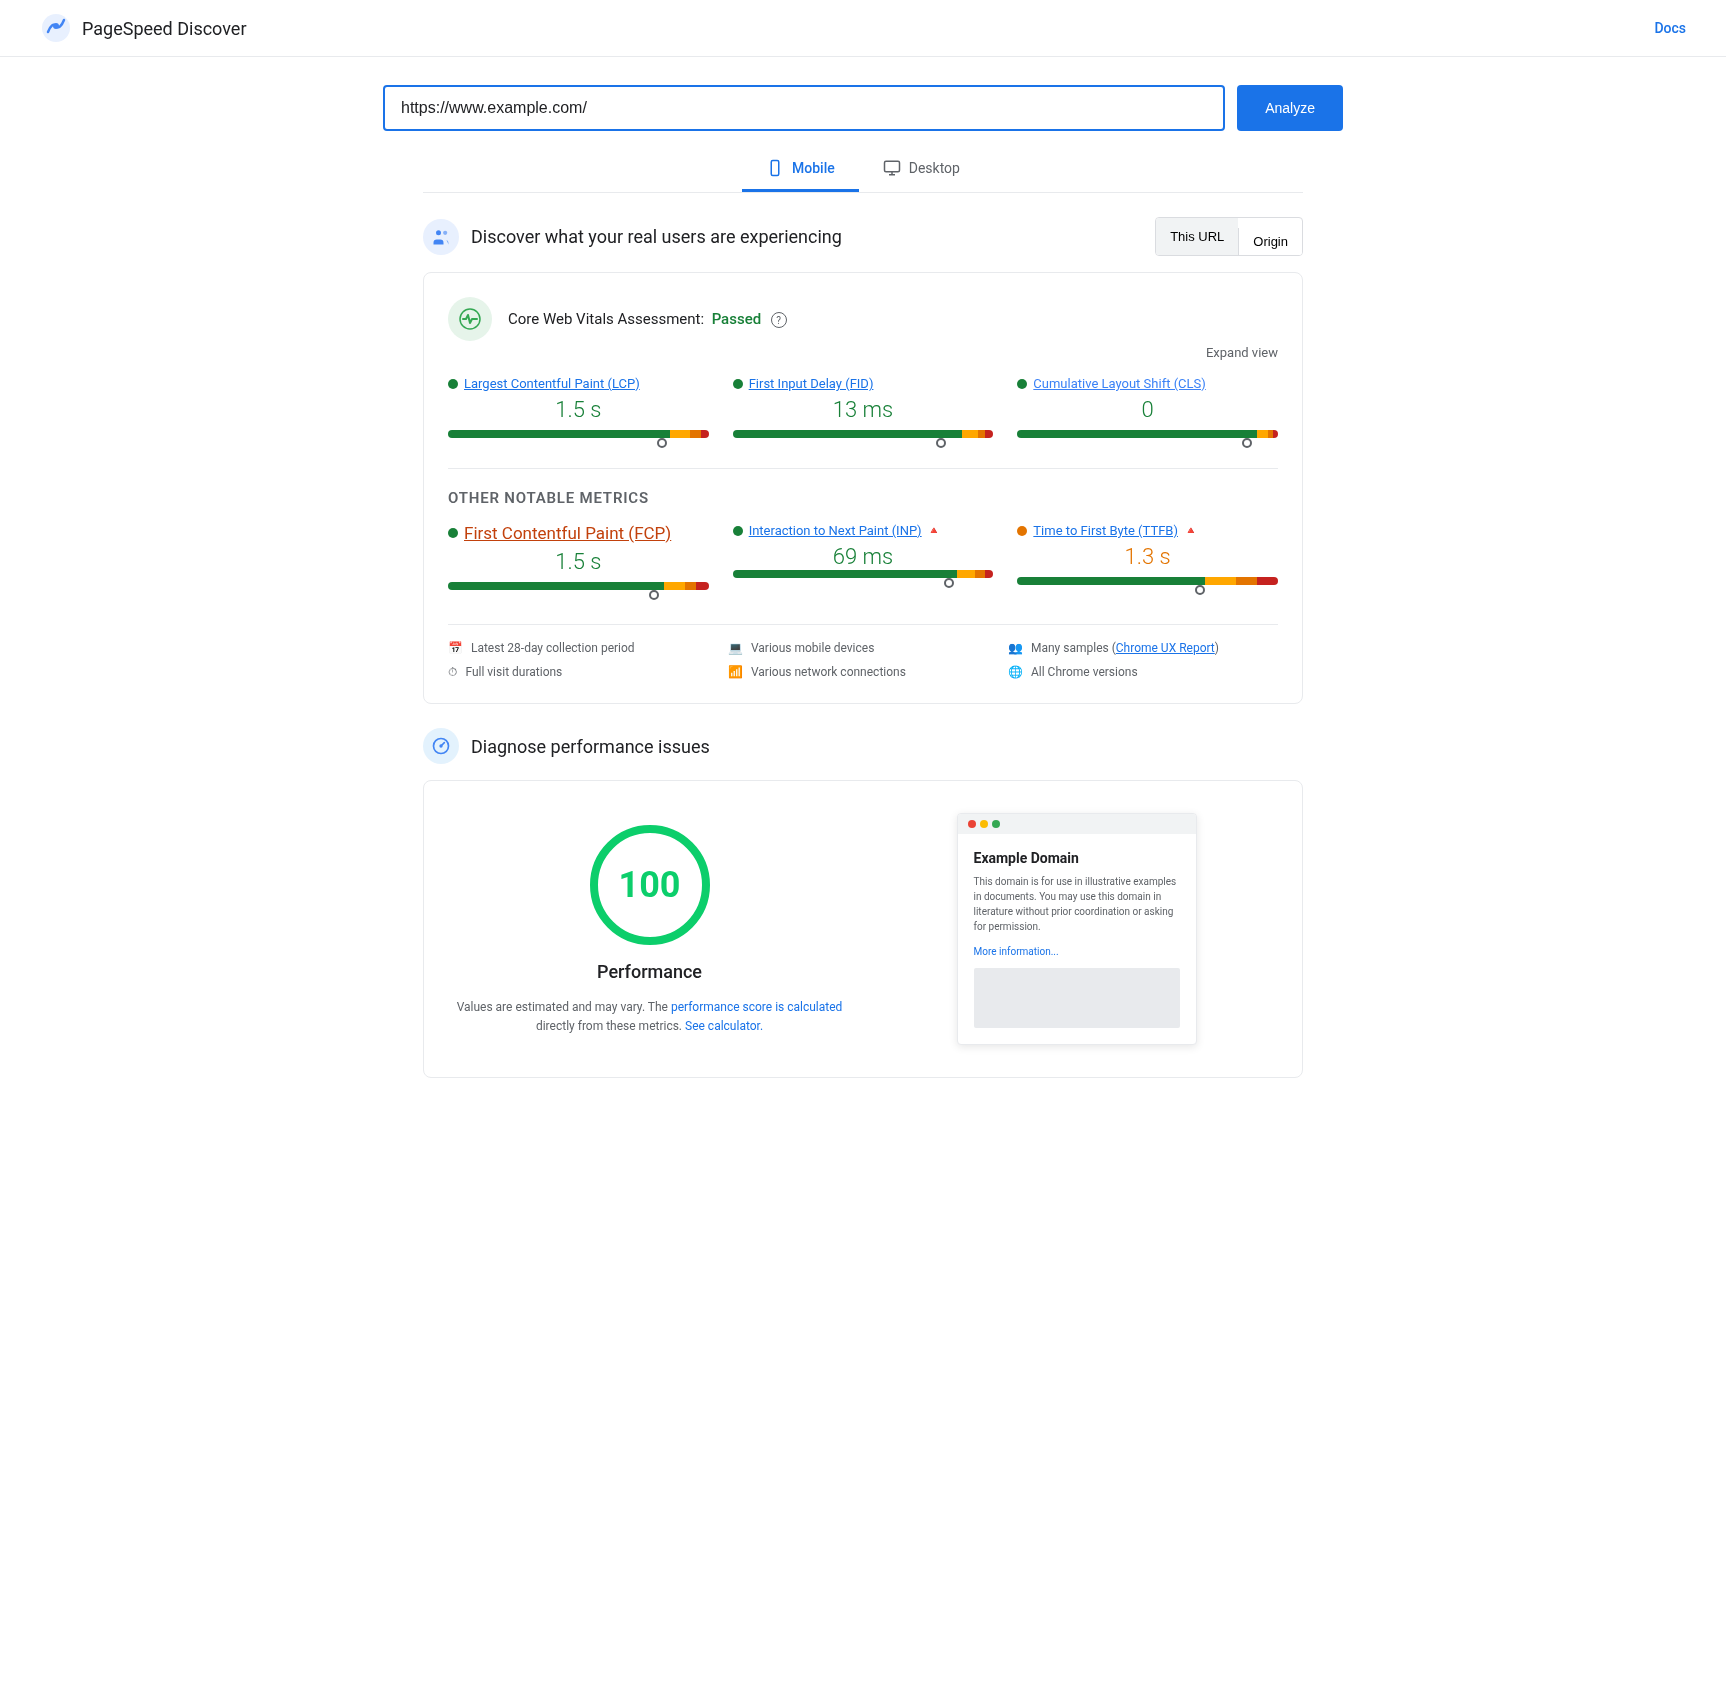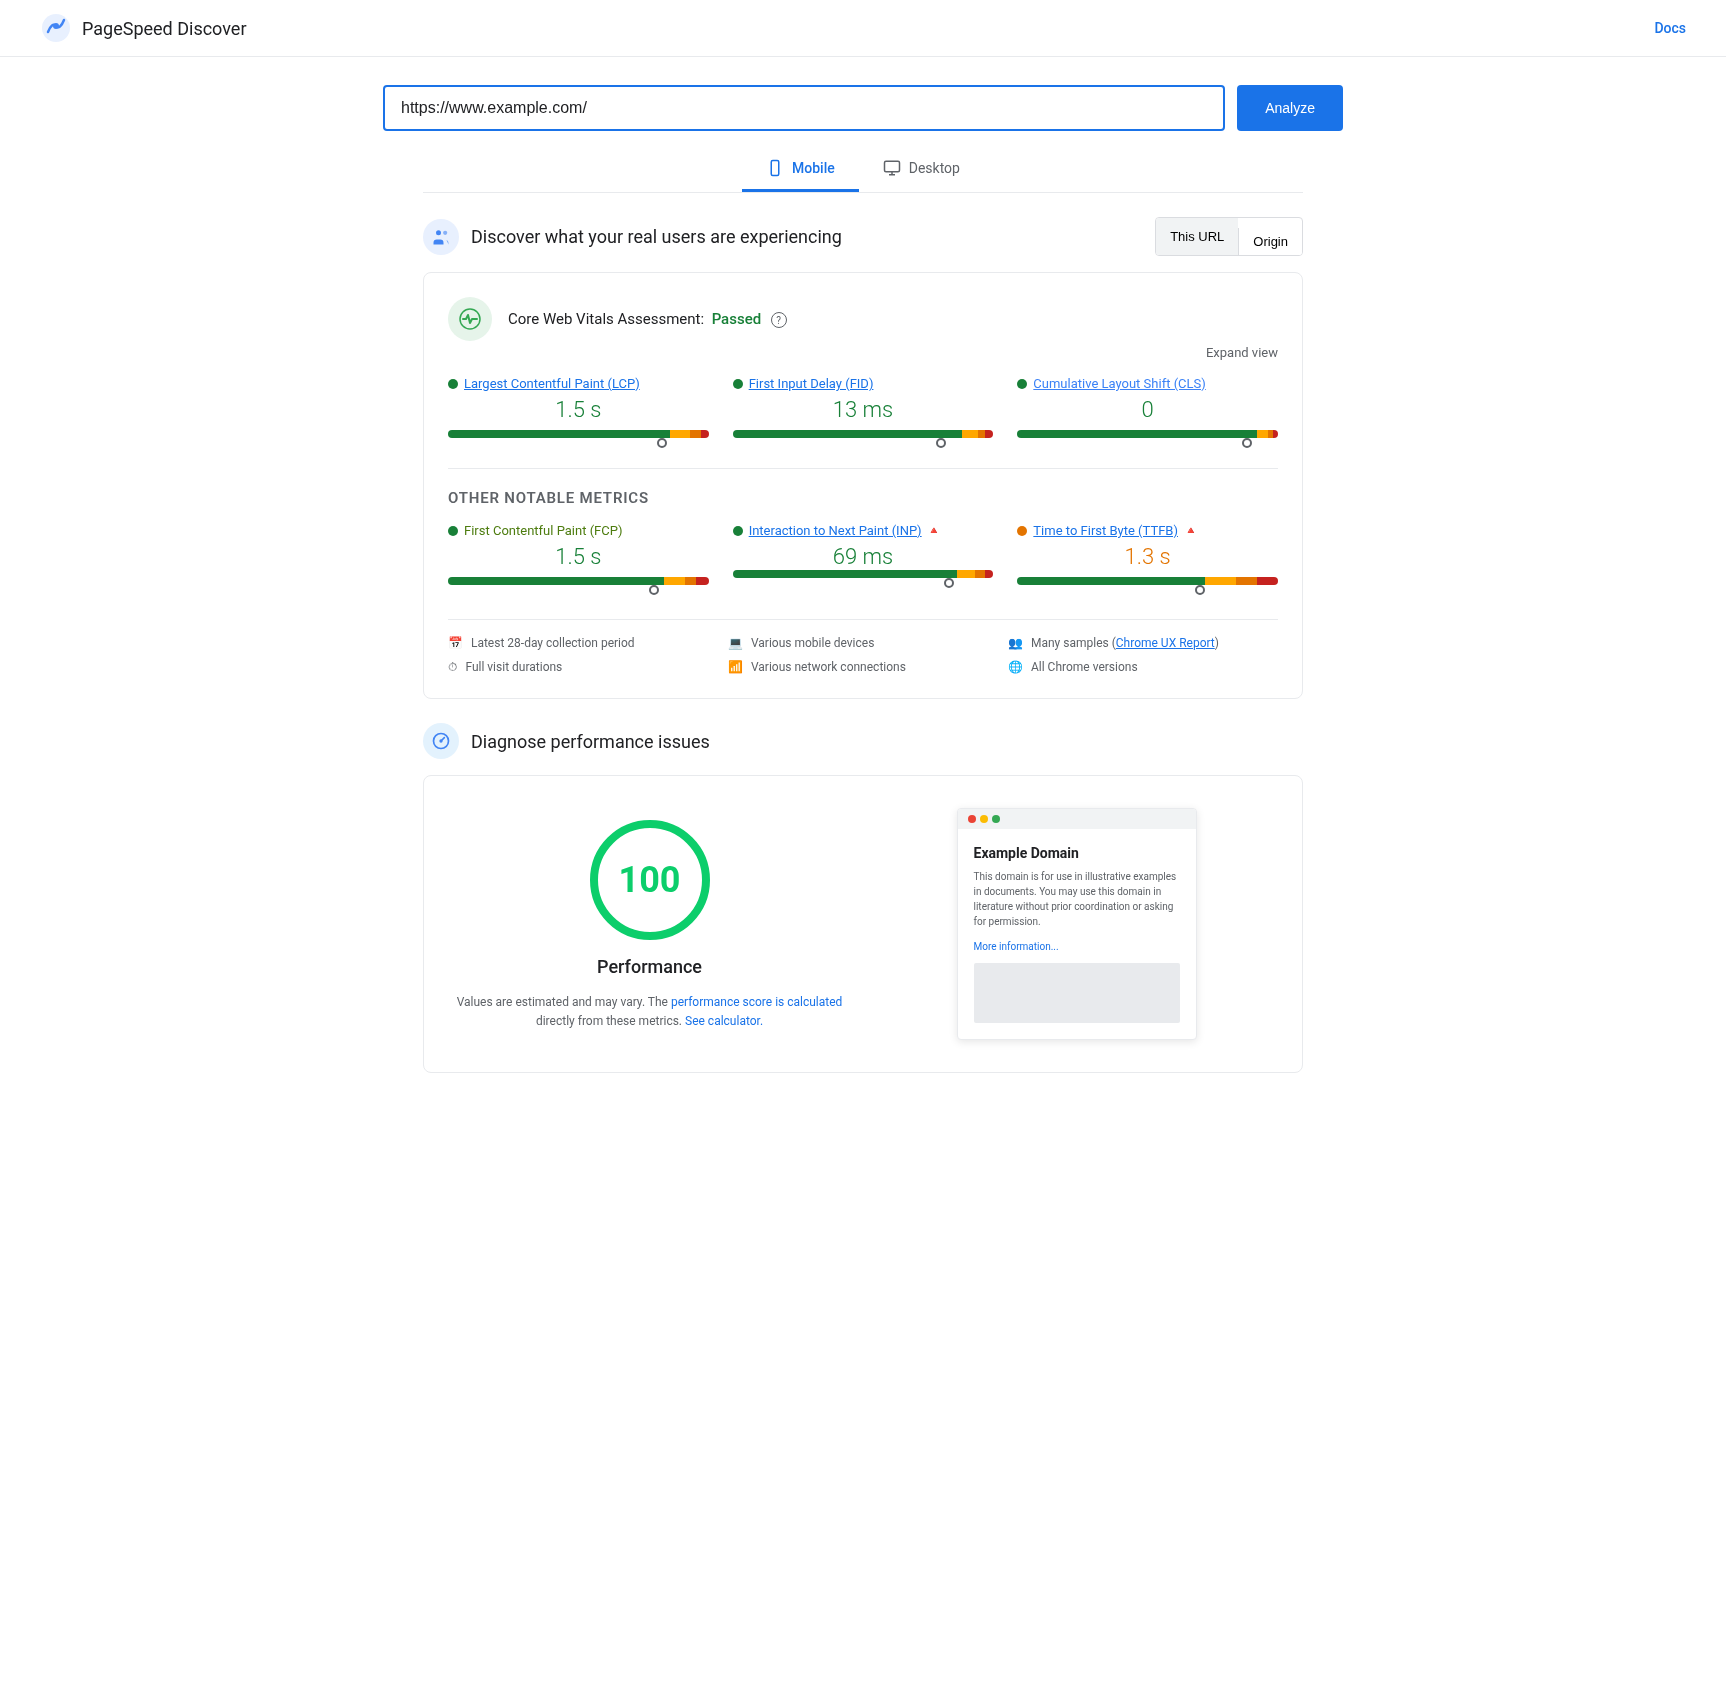--- a/index.html
+++ b/index.html
@@ -144,21 +144,21 @@
     </div>
 
     <div style="margin-top:20px;">
       <div style="font-size:15px; font-weight:600; color:#5f6368; letter-spacing:0.8px; text-transform:uppercase; margin-bottom:16px;">OTHER NOTABLE METRICS</div>
 
       <div style="display:grid; grid-template-columns:1fr 1fr 1fr; gap:24px;">
 
         <div>
           <div style="display:flex; align-items:center; gap:6px; margin-bottom:6px;">
             <div style="width:10px; height:10px; border-radius:50%; background:#188038;"></div>
-            <a style="font-size:13px; color:#4d7c0f; cursor:pointer;">First Contentful Paint (FCP)</a>
+            <a style="font-size:17px; color:#c2410c; text-decoration:underline; cursor:pointer;">First Contentful Paint (FCP)</a>
           </div>
           <div style="font-size:22px; font-weight:300; text-align:center; color:#188038; margin-bottom:8px;">1.5 s</div>
           <div style="height:8px; border-radius:4px; display:flex; overflow:hidden;">
             <div style="width:83%; background:#188038;"></div>
             <div style="width:8%; background:#ffa700;"></div>
             <div style="width:4%; background:#e37400;"></div>
             <div style="width:5%; background:#c5221f;"></div>
           </div>
           <div style="position:relative; height:10px;">
             <div style="position:absolute; left:79%; top:0; width:10px; height:10px; background:#fff; border:2px solid #5f6368; border-radius:50%; transform:translateX(-50%);"></div>

